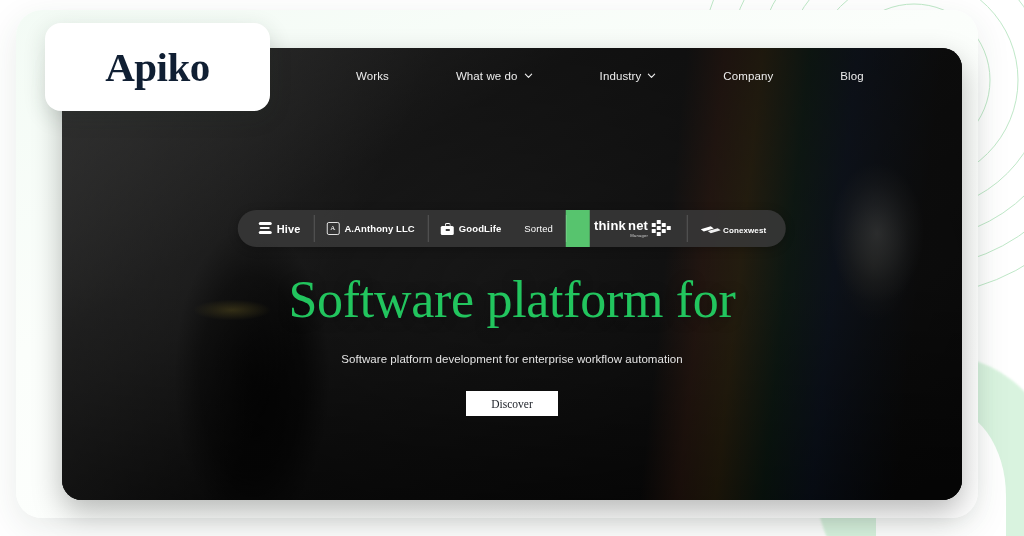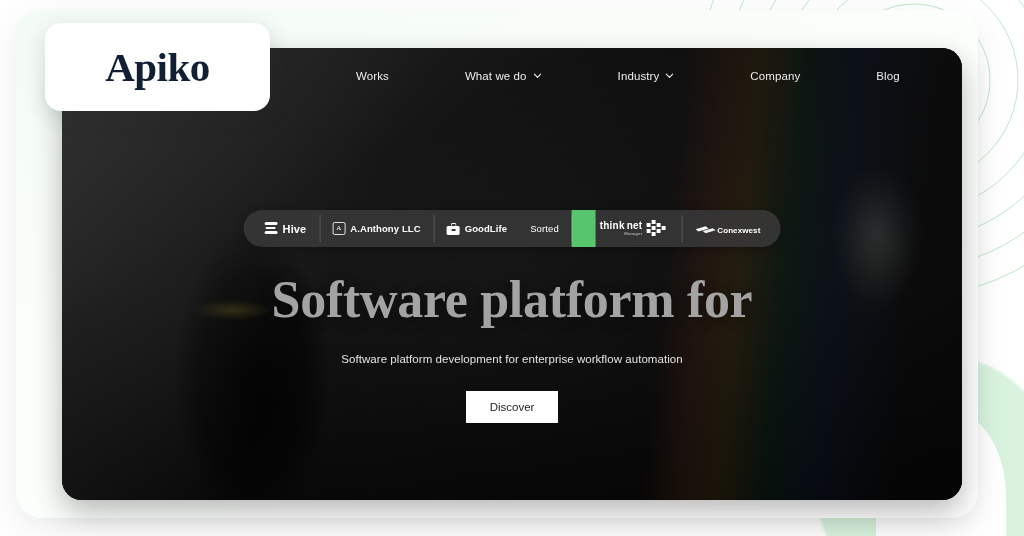--- a/index.html
+++ b/index.html
@@ -120,21 +120,21 @@
     left: 0; right: 0; top: 0;
     height: 56px;
     display: flex;
     align-items: center;
     z-index: 6;
   }
   .nav-links {
     display: flex;
     align-items: flex-end;
     margin-left: 264px;
-    gap: 16px;
+    gap: 7px;
   }
   .nav-link {
     display: flex;
     align-items: center;
     gap: 6px;
     color: #ededed;
     font-size: 11.5px;
     letter-spacing: .1px;
     padding: 0 30px;
     cursor: pointer;
@@ -289,66 +289,66 @@
     align-items: center;
     gap: 3px;
     padding: 0 6px 0 4px;
   }
   .tn-text {
     display: flex;
     flex-direction: column;
     align-items: flex-end;
     line-height: 1;
   }
-  .tn-top { font-size: 10px; font-weight: bold; color: #fff; letter-spacing: .2px; }
+  .tn-top { font-size: 13px; font-weight: bold; color: #fff; letter-spacing: .2px; }
   .tn-top .sp { display: inline-block; width: 2px; }
   .tn-sub { font-size: 4.2px; color: #cfcfcf; margin-top: 1.5px; letter-spacing: .2px; }
   .tn-dots { width: 24px; height: 22px; }
 
   
   .client-item.conexwest { flex-direction: row; gap: 1px; padding-top: 4px; align-items: center; }
   .icon-container { width: 22px; height: 11px; }
   .cw-label { font-size: 8px; font-weight: bold; letter-spacing: .1px; }
 
   
   .hero-copy {
     position: absolute;
     left: 0; right: 0;
     top: 222px;
     text-align: center;
     z-index: 5;
   }
   .headline {
     font-family: "Liberation Serif", serif;
-    font-weight: bold;
+    font-weight: normal;
     font-size: 52px;
     line-height: 1.16;
-    color: #a3a3a3;
+    color: #22c55e;
     letter-spacing: -.3px;
     text-shadow: 0 2px 14px rgba(0,0,0,.45);
   }
   .subhead {
     margin-top: 23px;
     font-size: 11.5px;
     color: #e4e4e4;
     letter-spacing: .05px;
   }
   .discover-btn {
     margin: 26px auto 0;
     width: 92px;
-    height: 32px;
+    height: 25px;
     background: #ffffff;
     color: #20242b;
     font-size: 11.5px;
     display: flex;
     align-items: center;
     justify-content: center;
     cursor: pointer;
     border: none;
-    font-family: Liberation Sans, sans-serif;
+    font-family: Liberation Serif, serif;
   }
 </style>
 </head>
 <body>
 
 <div id="page-root">
 
   <div class="bg-rings">
     <svg viewBox="0 0 460 460" xmlns="http://www.w3.org/2000/svg">
       <g fill="none" stroke="#bfe8c8" stroke-width="1">

